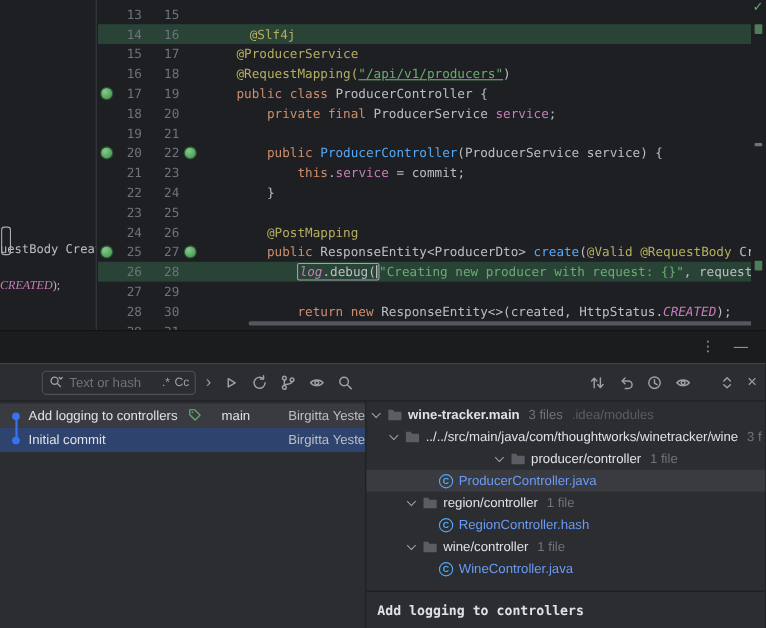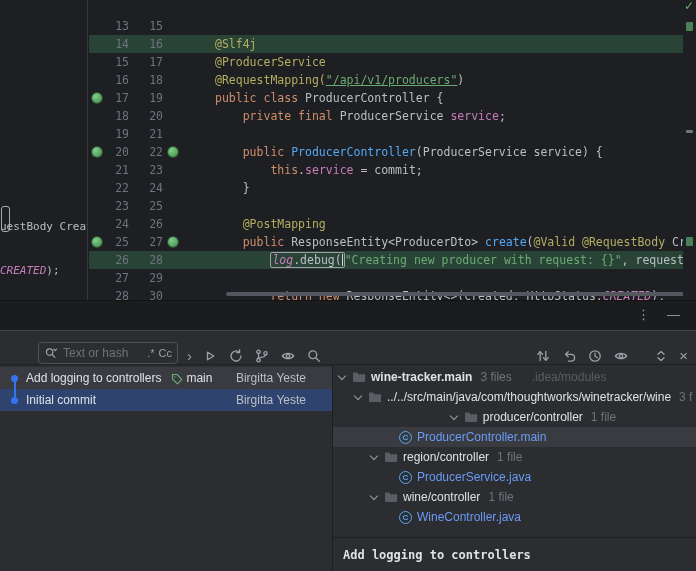--- a/index.html
+++ b/index.html
@@ -8,21 +8,21 @@
   .app{position:relative;width:696px;height:571px}
 
   
   .editor-area{position:absolute;left:0;top:0;width:696px;height:300px;background:#1e1f22}
   .left-pane{position:absolute;left:0;top:0;width:88px;height:300px;border-right:1px solid #36383d;overflow:hidden}
   .lfrag{position:absolute;left:0;height:18px;line-height:18px;white-space:pre;
     font-family:"DejaVu Sans Mono",monospace;font-size:11px}
   .left-scroll-thumb{position:absolute;left:1px;top:206px;width:9px;height:26px;
     border:1px solid #a8abb2;border-radius:3px;background:transparent}
   .main-pane{position:absolute;left:89px;top:0;width:594px;height:300px;overflow:hidden}
-  .lines-host{position:absolute;inset:0;padding-top:17px}
+  .lines-host{position:absolute;inset:0;padding-top:4px}
   .ed-row{position:relative;height:18px;line-height:18px;white-space:pre;overflow:hidden;
     font-family:"DejaVu Sans Mono",monospace;font-size:11.5px}
   .ed-row.added{background:#294436}
   .num{position:absolute;top:0;width:26px;text-align:right;color:#6e737d}
   .nA{left:14px}.nB{left:48px}
   .slot{position:absolute;top:4px;width:12px;height:12px}
   .sL{left:3px}.sR{left:79px}
   .bean{display:block;width:10px;height:10px;border-radius:50%;
     background:radial-gradient(circle at 35% 32%,#82cd8a,#3e8a48);box-shadow:0 0 0 1px #2c5233}
   .codeln{position:absolute;left:126px;top:0;white-space:pre}
@@ -44,80 +44,80 @@
   .mark.gr{background:#6f737a;height:3px}
 
   
   .splitter{position:absolute;left:0;top:300px;width:696px;height:30px;background:#1a1c1e;border-top:1px solid #121314}
   .sp-ic{position:absolute;top:6px;color:#9da0a8;font-size:13px;line-height:16px;cursor:default}
   .sp-more{right:46px}
   .sp-hide{right:16px}
 
   
   .git-panel{position:absolute;left:0;top:330px;width:696px;height:241px;background:#2b2d30;border-top:1px solid #43454a}
-  .toolbar{height:34px;display:flex;align-items:flex-end;padding:0 8px;border-bottom:1px solid #1e1f22}
+  .toolbar{height:34px;display:flex;align-items:center;padding:0 8px;border-bottom:1px solid #1e1f22}
   .searchbox{margin-left:30px;width:140px;height:22px;border:1px solid #4e5157;border-radius:4px;
     display:flex;align-items:center;gap:4px;padding:0 5px}
   .ph{color:#6f737a;font-size:12px;flex:1;white-space:nowrap;overflow:hidden}
   .tgl{color:#9da0a8;font-size:11px}
   .chev-r{color:#9da0a8;font-size:15px;margin-left:9px;line-height:16px}
   .tb-ic{margin-left:10px;display:flex;align-items:center}
   .tb-ic svg{display:block}
   .tb-right{margin-left:auto;display:flex;align-items:center}
   .tb-right .tb-ic{margin-left:10px}
   .tb-spacer{width:14px}
   .x-ic{color:#9da0a8;font-size:15px;margin-left:10px;line-height:16px}
 
   .git-main{display:flex;height:206px}
   .commits{width:332px;position:relative;padding-top:2px}
   .commit-row{height:22px;display:flex;align-items:center;padding-left:26px;font-size:12px;white-space:nowrap;overflow:hidden}
   .commit-row.sel-gray{background:#393b40}
   .commit-row.sel-blue{background:#2e436e}
   .cmsg{color:#dfe1e5}
-  .branch{display:flex;align-items:flex-end;gap:3px;margin-left:10px}
+  .branch{display:flex;align-items:flex-start;gap:18px;margin-left:10px}
   .bname{color:#dfe1e5}
-  .cauthor{margin-left:auto;padding-right:26px;color:#bcbec4}
+  .cauthor{margin-left:auto;padding-right:0;color:#bcbec4}
   .graph-line{position:absolute;left:14px;top:13px;width:2px;height:22px;background:#3574f0}
   .graph-dot{position:absolute;left:11px;width:7px;height:7px;border-radius:50%;background:#3574f0}
 
   .vdiv{width:1px;background:#1e1f22}
   .right-col{flex:1;position:relative;padding-top:2px;overflow:hidden}
   .tree-row{height:20px;display:flex;align-items:center;font-size:12px;white-space:nowrap;overflow:hidden}
   .tree-row.selected{background:#393b40}
   .chev{width:6px;height:6px;border-right:1.4px solid #9da0a8;border-bottom:1.4px solid #9da0a8;
     transform:rotate(45deg);margin:-3px 7px 0 0;flex:none}
   .ficon{display:flex;flex:none}
   .flabel{color:#dfe1e5;margin-left:5px}
   .flabel.b{font-weight:600}
   .tree-row.file .flabel{color:#6a9bf7}
   .fmeta{color:#6f737a;margin-left:8px}
-  .fmeta2{color:#5a5d63;margin-left:20px}
+  .fmeta2{color:#5a5d63;margin-left:8px}
   .classicon{width:13px;height:13px;border-radius:50%;border:1px solid #56a8f5;color:#56a8f5;
     font-size:8px;font-weight:bold;display:flex;align-items:center;justify-content:center;flex:none}
   .msg-box{position:absolute;left:0;right:0;bottom:0;height:34px;background:#2b2d30;border-top:1px solid #1e1f22;
     display:flex;align-items:center;padding:0 10px;font-family:"DejaVu Sans Mono",monospace;
     font-weight:bold;font-size:12px;color:#dfe1e5}
 </style>
 </head>
 <body>
 
 <div class="app">
 
   <div class="editor-area">
     <div class="left-pane">
       <div>
           <div class="lfrag" style="top: 218px;"><span class="tok def">uestBody Creat</span></div>
-          <div class="lfrag" style="top: 262px;"><span class="tok const">CREATED</span><span class="tok def">);</span></div>
+          <div class="lfrag" style="top: 251px; font-family: Liberation Serif, serif;"><span class="tok const">CREATED</span><span class="tok def">);</span></div>
         </div>
       <div class="left-scroll-thumb"></div>
     </div>
     <div class="main-pane">
       <div class="lines-host">
           <div class="ed-row"><span class="slot sL"></span><span class="num nA">13</span><span class="num nB">15</span><span class="slot sR"></span><span class="codeln" style="padding-left: 0px;"></span></div>
-          <div class="ed-row added"><span class="slot sL"></span><span class="num nA">14</span><span class="num nB">16</span><span class="slot sR"></span><span class="codeln" style="padding-left: 0px;"><span class="tok ann">@Slf4j</span></span></div>
+          <div class="ed-row added"><span class="slot sL"></span><span class="num nA">14</span><span class="num nB">16</span><span class="slot sR"></span><span class="codeln" style="padding-left: 0px; margin-left: 12px;"><span class="tok ann">@Slf4j</span></span></div>
           <div class="ed-row"><span class="slot sL"></span><span class="num nA">15</span><span class="num nB">17</span><span class="slot sR"></span><span class="codeln" style="padding-left: 0px;"><span class="tok ann">@ProducerService</span></span></div>
           <div class="ed-row"><span class="slot sL"></span><span class="num nA">16</span><span class="num nB">18</span><span class="slot sR"></span><span class="codeln" style="padding-left: 0px;"><span class="tok ann">@RequestMapping(</span><span class="tok strU">"/api/v1/producers"</span><span class="tok def">)</span></span></div>
           <div class="ed-row"><span class="slot sL"><span class="bean"></span></span><span class="num nA">17</span><span class="num nB">19</span><span class="slot sR"></span><span class="codeln" style="padding-left: 0px;"><span class="tok kw">public class </span><span class="tok def">ProducerController {</span></span></div>
           <div class="ed-row"><span class="slot sL"></span><span class="num nA">18</span><span class="num nB">20</span><span class="slot sR"></span><span class="codeln" style="padding-left: 27.7px;"><span class="tok kw">private final </span><span class="tok def">ProducerService </span><span class="tok field">service</span><span class="tok def">;</span></span></div>
           <div class="ed-row"><span class="slot sL"></span><span class="num nA">19</span><span class="num nB">21</span><span class="slot sR"></span><span class="codeln" style="padding-left: 0px;"></span></div>
           <div class="ed-row"><span class="slot sL"><span class="bean"></span></span><span class="num nA">20</span><span class="num nB">22</span><span class="slot sR"><span class="bean"></span></span><span class="codeln" style="padding-left: 27.7px;"><span class="tok kw">public </span><span class="tok mdecl">ProducerController</span><span class="tok def">(ProducerService service) {</span></span></div>
           <div class="ed-row"><span class="slot sL"></span><span class="num nA">21</span><span class="num nB">23</span><span class="slot sR"></span><span class="codeln" style="padding-left: 55.4px;"><span class="tok kw">this</span><span class="tok def">.</span><span class="tok field">service</span><span class="tok def"> = commit;</span></span></div>
           <div class="ed-row"><span class="slot sL"></span><span class="num nA">22</span><span class="num nB">24</span><span class="slot sR"></span><span class="codeln" style="padding-left: 27.7px;"><span class="tok def">}</span></span></div>
           <div class="ed-row"><span class="slot sL"></span><span class="num nA">23</span><span class="num nB">25</span><span class="slot sR"></span><span class="codeln" style="padding-left: 0px;"></span></div>
           <div class="ed-row"><span class="slot sL"></span><span class="num nA">24</span><span class="num nB">26</span><span class="slot sR"></span><span class="codeln" style="padding-left: 27.7px;"><span class="tok ann">@PostMapping</span></span></div>
@@ -281,35 +281,35 @@
               <span class="ficon">
                 <svg width="14" height="12" viewBox="0 0 14 12">
                   <path d="M1 1.5h4.2l1.4 1.8H12.4a.6.6 0 0 1 .6.6v6.6a.6.6 0 0 1-.6.6H1.6a.6.6 0 0 1-.6-.6z" fill="#5a5d64"></path>
                 </svg>
               </span>
               <span class="flabel">producer/controller</span>
               <span class="fmeta">1 file</span>
             </div>
             <div class="tree-row file selected" style="padding-left: 66px;">
               <span class="classicon">C</span>
-              <span class="flabel">ProducerController.main</span>
+              <span class="flabel">ProducerController.java</span>
             </div>
             <div class="tree-row" style="padding-left: 38px;">
               <span class="chev"></span>
               <span class="ficon">
                 <svg width="14" height="12" viewBox="0 0 14 12">
                   <path d="M1 1.5h4.2l1.4 1.8H12.4a.6.6 0 0 1 .6.6v6.6a.6.6 0 0 1-.6.6H1.6a.6.6 0 0 1-.6-.6z" fill="#5a5d64"></path>
                 </svg>
               </span>
               <span class="flabel">region/controller</span>
               <span class="fmeta">1 file</span>
             </div>
             <div class="tree-row file" style="padding-left: 66px;">
               <span class="classicon">C</span>
-              <span class="flabel">ProducerService.java</span>
+              <span class="flabel">RegionController.hash</span>
             </div>
             <div class="tree-row" style="padding-left: 38px;">
               <span class="chev"></span>
               <span class="ficon">
                 <svg width="14" height="12" viewBox="0 0 14 12">
                   <path d="M1 1.5h4.2l1.4 1.8H12.4a.6.6 0 0 1 .6.6v6.6a.6.6 0 0 1-.6.6H1.6a.6.6 0 0 1-.6-.6z" fill="#5a5d64"></path>
                 </svg>
               </span>
               <span class="flabel">wine/controller</span>
               <span class="fmeta">1 file</span>

